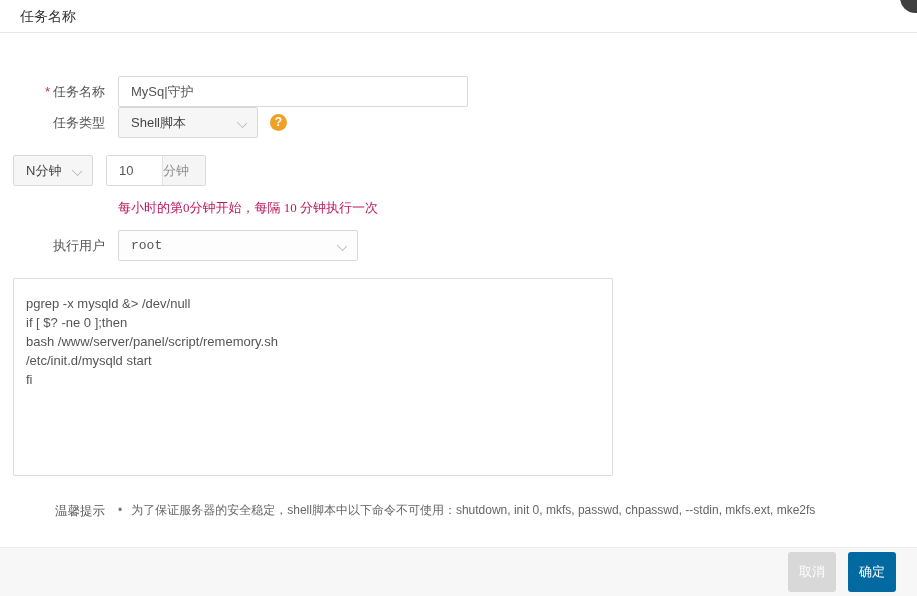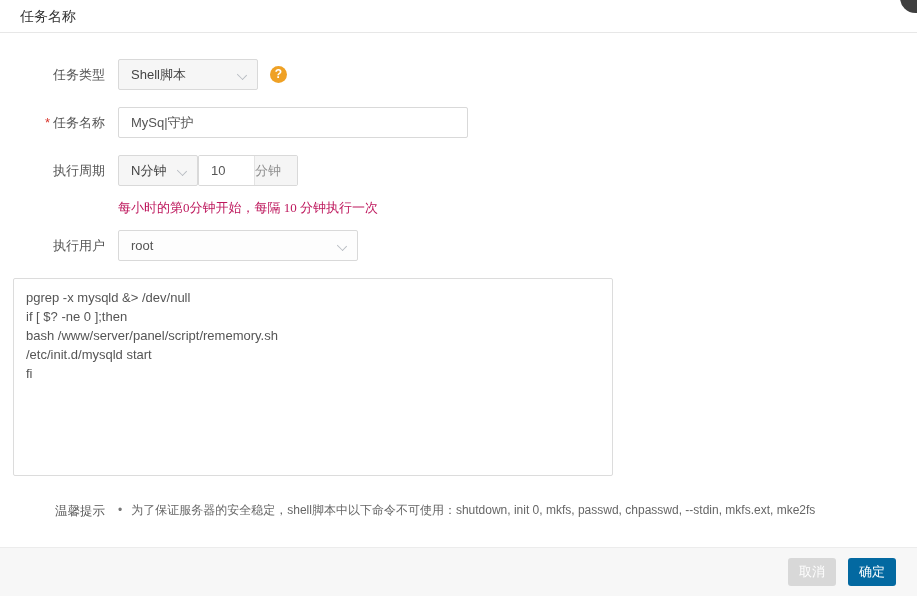--- a/index.html
+++ b/index.html
@@ -64,38 +64,38 @@
   .chev {
     position: absolute;
     right: 11px; top: 11px;
     width: 8px; height: 8px;
     border-right: 1px solid #b8bcc2;
     border-bottom: 1px solid #b8bcc2;
     transform: rotate(45deg) scale(1,0.8);
   }
   .w140 { width: 140px; }
   .w80  { width: 80px; }
-  .w240 { width: 240px; }
+  .w240 { width: 240px; font-family: Liberation Mono, monospace; }
   
   .txt-input {
     height: 31px;
     border: 1px solid #d9d9d9;
     border-radius: 2px;
     background: #fff;
     font-size: 13px;
     color: #555;
     padding: 0 12px;
     outline: none;
     font-family: inherit;
   }
   .name-input { width: 350px; }
   
   .input-group {
     display: flex;
-    margin-left: 0;
+    margin-left: 13px;
     border: 1px solid #d9d9d9;
     border-radius: 2px;
     overflow: hidden;
     height: 31px;
   }
   .input-group input {
     width: 55px;
     border: none;
     padding: 0 12px;
     font-size: 13px;
@@ -132,21 +132,21 @@
     font-size: 13px;
     color: #be185d;
     font-family: Liberation Serif, serif;
   }
   
   .script-area {
     width: 600px;
     height: 198px;
     border: 1px solid #dcdcdc;
     border-radius: 2px;
-    padding: 9px 12px;
+    padding: 15px 12px;
     font-size: 13px;
     line-height: 19px;
     color: #555;
     font-family: inherit;
     resize: none;
     outline: none;
     white-space: pre;
     overflow: auto;
   }
   
@@ -161,21 +161,21 @@
     height: 49px;
     background: #f7f7f7;
     border-top: 1px solid #ececec;
     display: flex;
     align-items: center;
     justify-content: flex-end;
     padding-right: 21px;
     gap: 12px;
   }
   .btn {
-    height: 28px;
+    height: 40px;
     min-width: 46px;
     padding: 0 11px;
     border: none;
     border-radius: 3px;
     font-size: 13px;
     font-family: inherit;
     cursor: pointer;
   }
   .btn-cancel { background: #d8d8d8; color: #fefefe; }
   .btn-confirm { background: #0369a1; color: #fff; min-width: 48px; }
@@ -183,40 +183,39 @@
 </head>
 <body>
 
 <div class="dlg-header">
   <span>任务名称</span>
 </div>
 <div class="close-circle"></div>
 
 <div class="form-area">
 
+  <div class="form-row row-gap-17">
+    <div class="flabel"><span class="req">*</span><span>任务名称</span></div>
+    <div class="controls">
+      <input class="txt-input name-input" type="text" value="MySq|守护" style="">
+    </div>
+  </div>
+
   <div class="form-row">
     <div class="flabel">任务类型</div>
     <div class="controls">
       <div class="sel w140">
         <span>Shell脚本</span>
         <span class="chev"></span>
       </div>
       <div class="help-icon">?</div>
     </div>
   </div>
 
   <div class="form-row row-gap-17">
-    <div class="flabel"><span class="req">*</span><span>任务名称</span></div>
-    <div class="controls">
-      <input class="txt-input name-input" type="text" value="MySq|守护" style="">
-    </div>
-  </div>
-
-  <div class="form-row row-gap-17">
-    <div class="flabel">执行周期</div>
     <div class="controls">
       <div class="sel w80">
         <span>N分钟</span>
         <span class="chev"></span>
       </div>
     </div>
     <div class="input-group">
       <input type="text" value="10" style="">
       <div class="unit-addon">分钟</div>
     </div>

